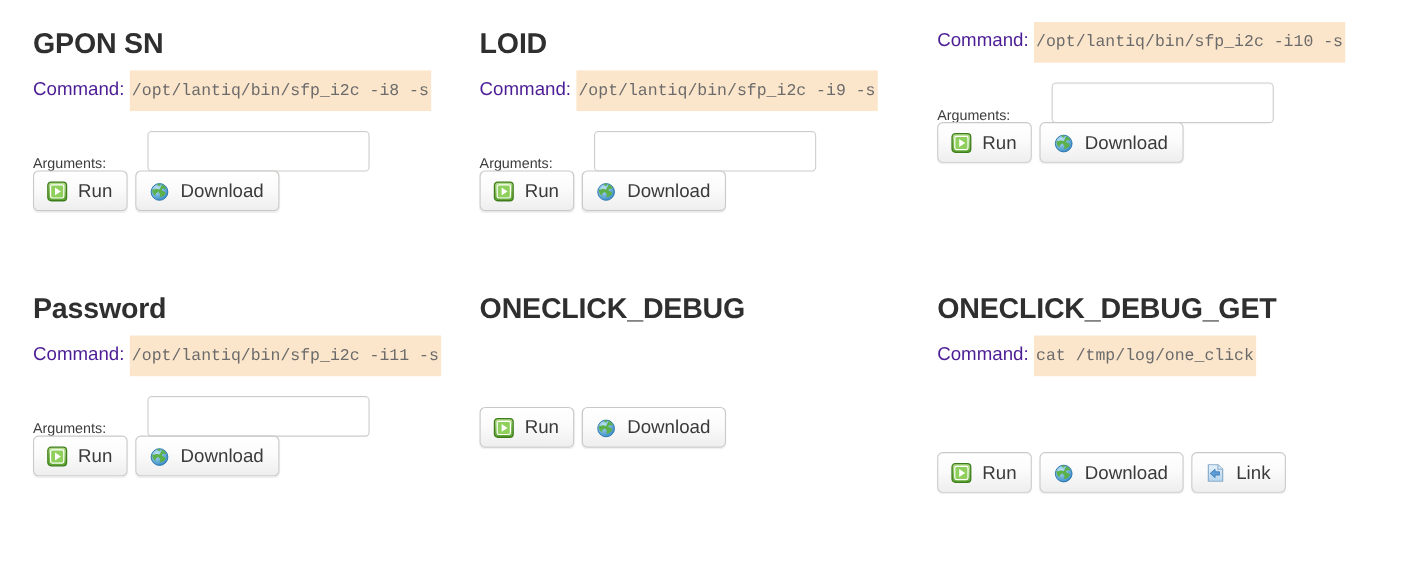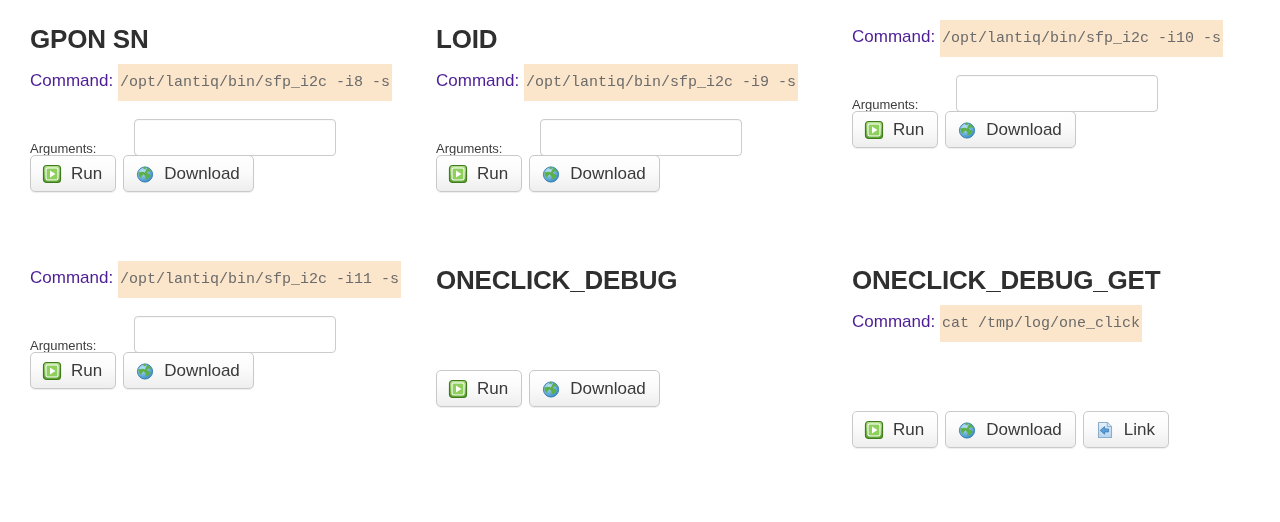--- a/index.html
+++ b/index.html
@@ -273,20 +273,21 @@
               <path d="M12.6 3.8c1.6.7 2.9 2 3.5 3.6-1.2.7-2.3-.3-3.4.3-1.2.7-.3 2 .7 2.2 1.4.3 2.3 1.1 2.1 2.3-1.1 1.9-3.2 3.2-5.6 3.2 1.2-1.6 1-3.3-.2-4-1.3-.8-1.3-2.4.1-3.2 1.3-.7 1.3-2.7 2.8-4.4z" fill="#5bb04a"></path>
               <path d="M9.2 2.9c1.4-.2 2.2.6 1.5 1.5-.6.8-2 .7-2.4-.1-.3-.7.2-1.3.9-1.4z" fill="#5bb04a"></path>
             </svg>
         </span>
         <span>Download</span>
       </button>
     </div>
   </div>
 
   <div class="card col1 row2">
+    <div class="card-title">Password</div>
     <div class="cmd-line">
       <span class="cmd-label">Command:</span>
       <span class="cmd-code">/opt/lantiq/bin/sfp_i2c -i11 -s</span>
     </div>
     <div class="args-row">
       <span class="args-label">Arguments:</span>
       <input class="args-input" type="text" placeholder="" style="">
     </div>
     <div class="btn-row overlap">
       <button class="btn">

